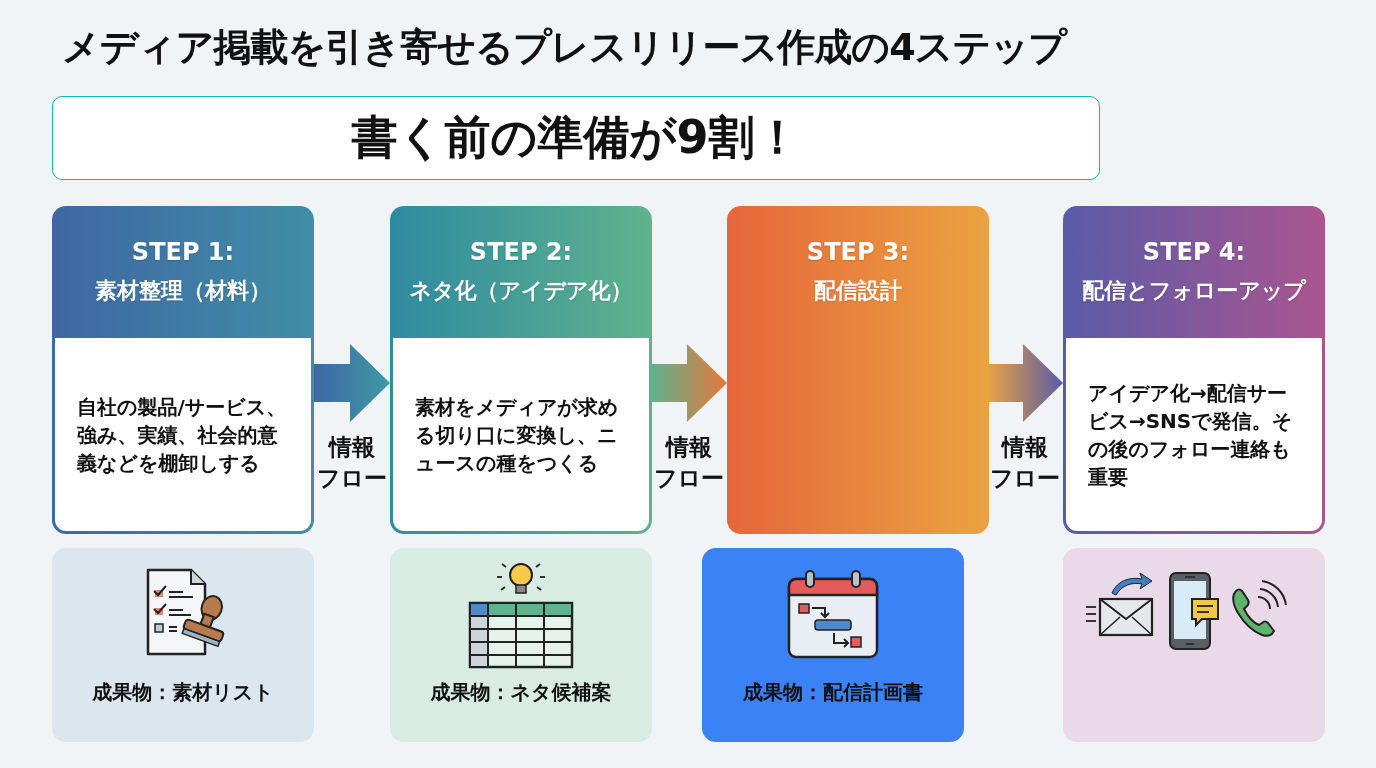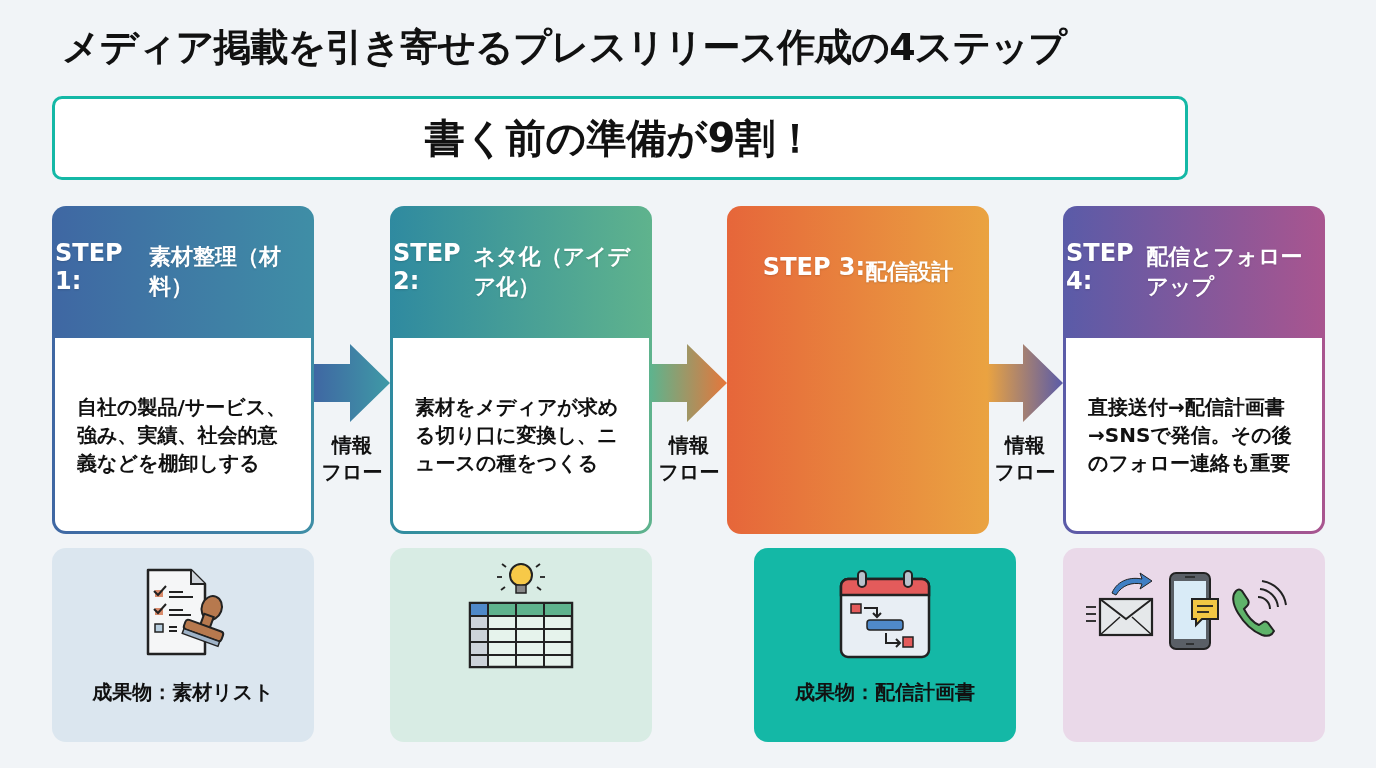--- a/index.html
+++ b/index.html
@@ -9,60 +9,60 @@
     font-family: "DejaVu Sans", "Liberation Sans", sans-serif;
     position: relative;
     color: #111;
   }
   .title {
     position: absolute; left: 0; top: 22px; width: 1128px;
     text-align: center; font-size: 38px; font-weight: bold;
     letter-spacing: -1px; color: #111;
   }
   .banner {
-    position: absolute; left: 52px; top: 96px; width: 1136px; height: 84px;
-    background: #fff; border: 3px solid #14b8a6; border-radius: 10px;
+    position: absolute; left: 52px; top: 96px; width: 1048px; height: 84px;
+    background: #fff; border: 1px solid #14b8a6; border-radius: 10px;
     display: flex; align-items: center; justify-content: center;
-    font-size: 40px; font-weight: bold; color: #111;
+    font-size: 46px; font-weight: bold; color: #111;
   }
   .step {
     position: absolute; top: 206px; width: 262px; height: 328px;
     border-radius: 14px; overflow: hidden; padding: 0 3px 3px 3px;
   }
   .step-head {
-    height: 132px; display: flex; flex-direction: row;
+    height: 132px; display: flex; flex-direction: column;
     align-items: center; justify-content: center; color: #fff;
     text-shadow: 0 1px 2px rgba(0,0,0,0.15);
   }
   .step-num { font-size: 24px; font-weight: bold; margin-bottom: 10px; }
   .step-name { font-size: 22px; font-weight: bold; }
   .step-body {
     background: #fff; height: 193px; border-radius: 0 0 11px 11px;
     display: flex; align-items: center; padding: 0 22px;
     font-size: 20px; font-weight: bold; line-height: 1.4; color: #111;
   }
   .s1 { left: 52px;  background: linear-gradient(90deg, #3f67a3, #3f8ea6); }
   .s2 { left: 390px; background: linear-gradient(90deg, #2f8aa0, #5fb38d); }
   .s3 { left: 727px; background: linear-gradient(90deg, #e6663a, #eaa341); }
   .s4 { left: 1063px; background: linear-gradient(90deg, #5a5ba8, #a9558f); }
   .arrow { position: absolute; top: 344px; width: 76px; height: 78px; }
   .flow-label {
     position: absolute; top: 432px; width: 76px; text-align: center;
-    font-size: 20px; font-weight: bold; line-height: 1.35; color: #111;
+    font-size: 23px; font-weight: bold; line-height: 1.35; color: #111;
   }
   .out {
     position: absolute; top: 548px; width: 262px; height: 194px;
     border-radius: 14px; display: flex; flex-direction: column;
     align-items: center; justify-content: flex-end; padding-bottom: 36px;
   }
   .out-icon { position: absolute; top: 12px; left: 0; width: 262px; height: 110px; display: flex; justify-content: center; align-items: center; }
   .out-label { font-size: 20px; font-weight: bold; text-align: center; line-height: 1.35; color: #111; }
   .o1 { left: 52px;  background: #dbe6ef; }
   .o2 { left: 390px; background: #d8ece4; }
-  .o3 { left: 754px; background: #14b8a6; }
+  .o3 { left: 702px; background: #3b82f6; }
   .o4 { left: 1063px; background: #ead9e9; padding-bottom: 16px; }
 </style>
 </head>
 <body>
 
 <div class="title">メディア掲載を引き寄せるプレスリリース作成の4ステップ</div>
 <div class="banner">
   <span>書く前の準備が9割！</span>
 </div>
 
@@ -92,21 +92,21 @@
     <div class="step-name">配信設計</div>
   </div>
 </div>
 
 <div class="step s4">
   <div class="step-head">
     <div class="step-num">STEP 4:</div>
     <div class="step-name">配信とフォローアップ</div>
   </div>
   <div class="step-body">
-    <span>直接送付→配信計画書→SNSで発信。その後のフォロー連絡も重要</span>
+    <span>アイデア化→配信サービス→SNSで発信。その後のフォロー連絡も重要</span>
   </div>
 </div>
 
 <svg class="arrow" style="left:314px" viewBox="0 0 76 78">
   <defs>
       <linearGradient id="ag1">
         <stop offset="0" stop-color="#3f67a3"></stop>
         <stop offset="1" stop-color="#3f9aa6"></stop>
       </linearGradient>
     </defs>
@@ -193,20 +193,21 @@
         <line x1="4" y1="57" x2="106" y2="57"></line>
           <line x1="4" y1="70" x2="106" y2="70"></line>
         <line x1="4" y1="83" x2="106" y2="83"></line>
           <line x1="4" y1="96" x2="106" y2="96"></line>
         <line x1="22" y1="44" x2="22" y2="108"></line>
           <line x1="50" y1="44" x2="50" y2="108"></line>
         <line x1="78" y1="44" x2="78" y2="108"></line>
       </g>
     </svg>
   </div>
+  <div class="out-label">成果物：ネタ候補案</div>
 </div>
 
 <div class="out o3">
   <div class="out-icon">
     <svg width="96" height="92" viewBox="0 0 96 92">
       <rect x="4" y="10" width="88" height="78" rx="7" fill="#e8eef4" stroke="#222" stroke-width="2.5"></rect>
       <path d="M4 17 a7 7 0 0 1 7 -7 H85 a7 7 0 0 1 7 7 V26 H4 Z" fill="#e45b5b" stroke="#222" stroke-width="2.5"></path>
       <rect x="21" y="2" width="8" height="16" rx="4" fill="#b9c2cc" stroke="#222" stroke-width="2"></rect>
       <rect x="67" y="2" width="8" height="16" rx="4" fill="#b9c2cc" stroke="#222" stroke-width="2"></rect>
       <rect x="14" y="35" width="10" height="9" fill="#e45b5b" stroke="#222" stroke-width="1.5"></rect>

